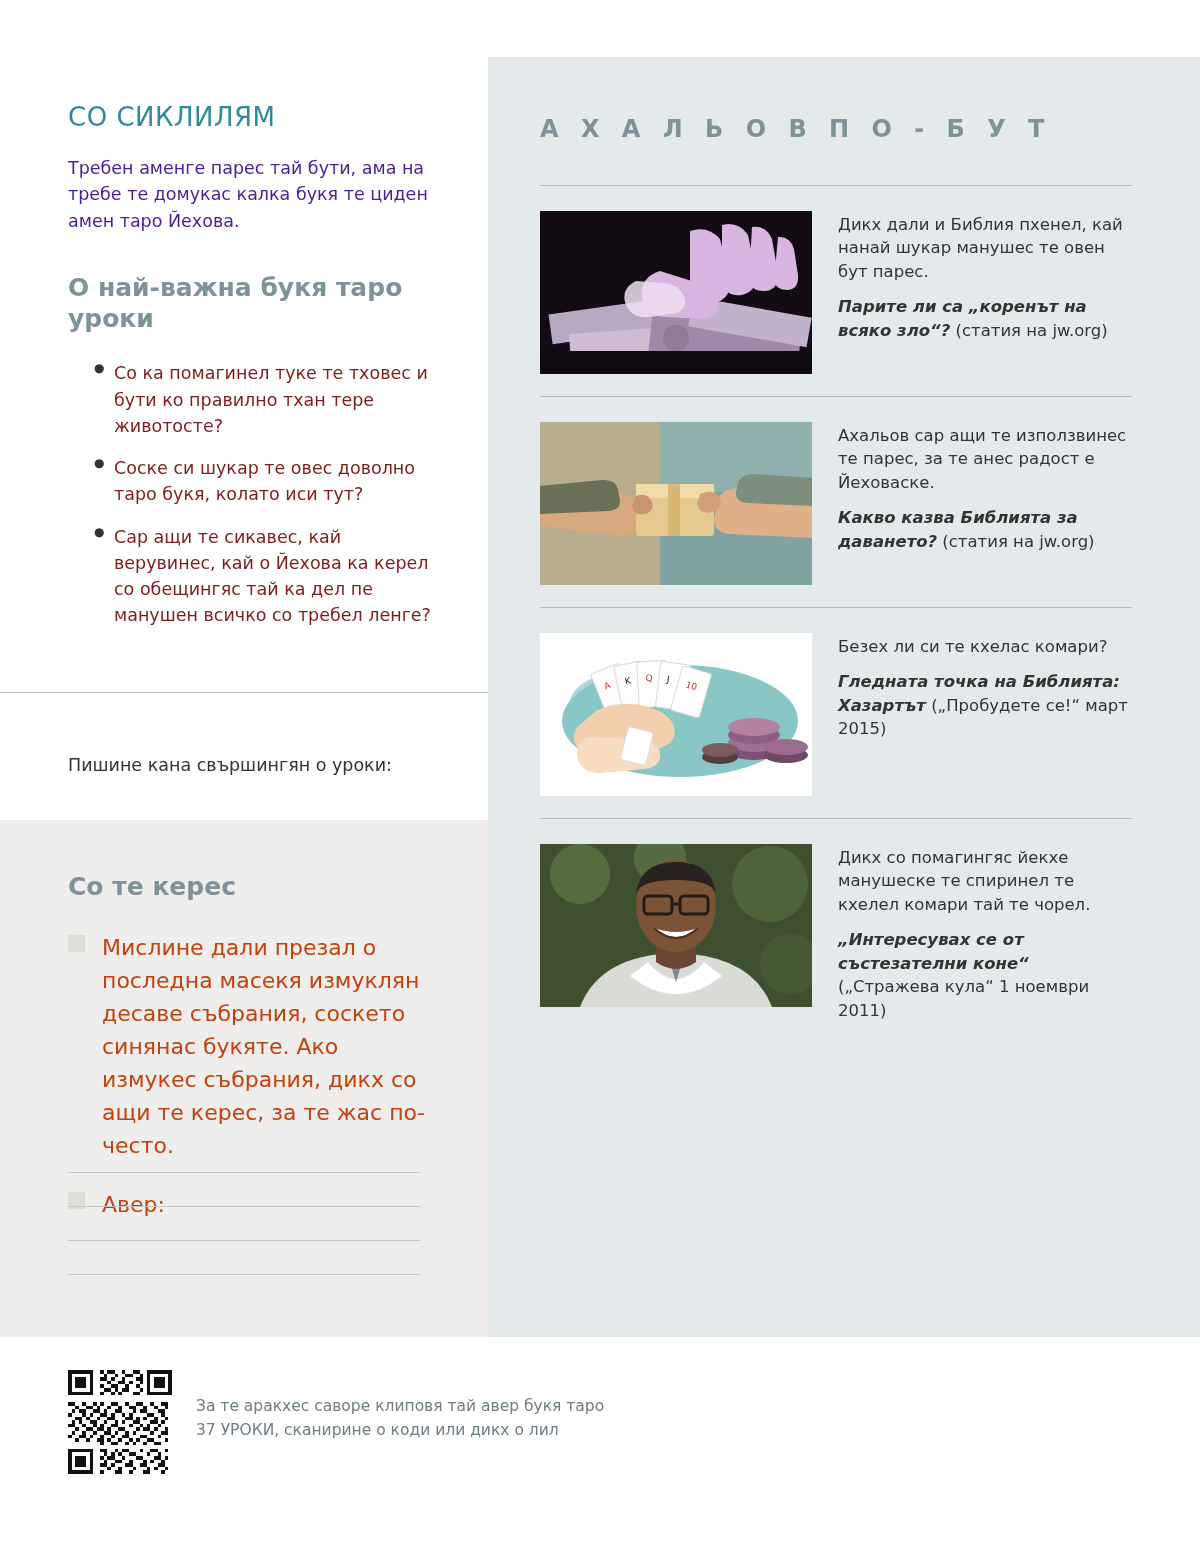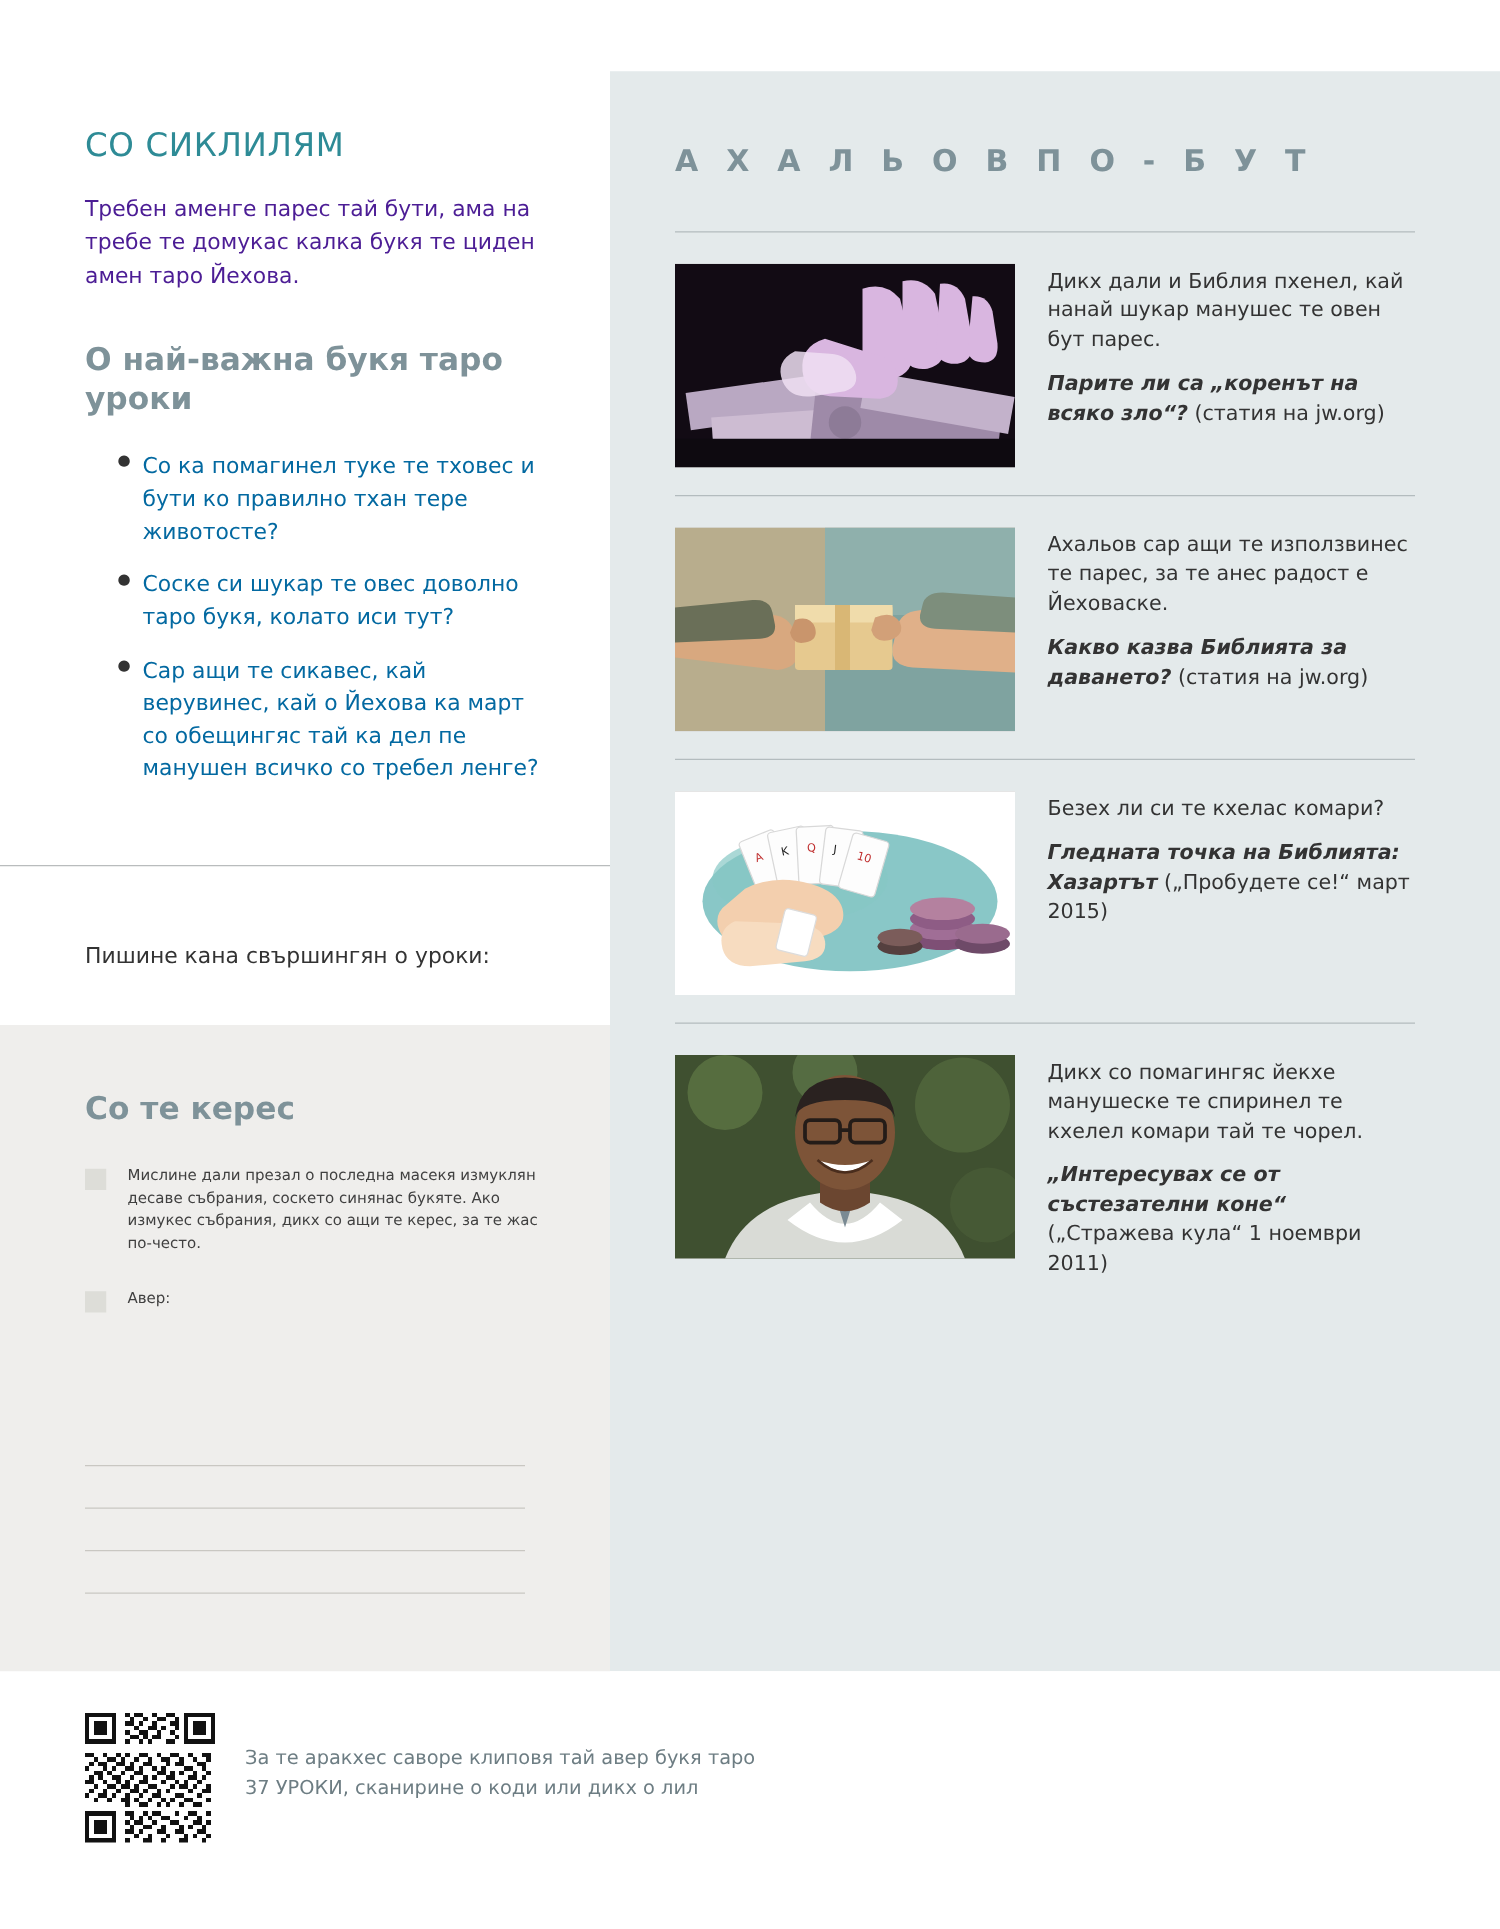--- a/index.html
+++ b/index.html
@@ -71,21 +71,21 @@
 
   ul.bullets {
     margin: 0;
     padding: 0 0 0 26px;
     list-style: none;
   }
   ul.bullets li {
     position: relative;
     font-size: 17.5px;
     line-height: 1.5;
-    color: #0369a1;
+    color: #7f1d1d;
     margin-bottom: 16px;
     padding-left: 20px;
   }
   ul.bullets li:before {
     content: "\25CF";
     position: absolute;
     left: 0;
     top: -1px;
     font-size: 12px;
     color: #333;
@@ -126,23 +126,23 @@
   .gray-title {
     font-size: 25px;
     font-weight: bold;
     color: #7e9299;
     margin: 0 0 30px 0;
   }
 
   .check-item {
     position: relative;
     padding-left: 34px;
-    font-size: 12px;
+    font-size: 22px;
     line-height: 1.5;
-    color: #404040;
+    color: #c2410c;
     margin-bottom: 26px;
   }
   .check-box {
     position: absolute;
     left: 0;
     top: 4px;
     width: 17px;
     height: 17px;
     background: #ddddd8;
   }
@@ -384,21 +384,21 @@
   </div>
 
   <div class="left-col">
     <div class="left-inner">
       <h1 class="lead-title">СО СИКЛИЛЯМ</h1>
       <p class="lead-paragraph">Требен аменге парес тай бути, ама на требе те домукас калка букя те циден амен таро Йехова.</p>
       <h2 class="section-title">О най-важна букя таро уроки</h2>
       <ul class="bullets">
         <li>Со ка помагинел туке те тховес и бути ко правилно тхан тере животосте?</li>
         <li>Соске си шукар те овес доволно таро букя, колато иси тут?</li>
-        <li>Сар ащи те сикавес, кай верувинес, кай о Йехова ка март со обещингяс тай ка дел пе манушен всичко со требел ленге?</li>
+        <li>Сар ащи те сикавес, кай верувинес, кай о Йехова ка керел со обещингяс тай ка дел пе манушен всичко со требел ленге?</li>
       </ul>
     </div>
   </div>
 
   <div class="hr-left"></div>
   <div class="write-line">Пишине кана свършингян о уроки:</div>
 
   <div class="gray-block">
     <div class="gray-inner">
       <h2 class="gray-title">Со те керес</h2>

